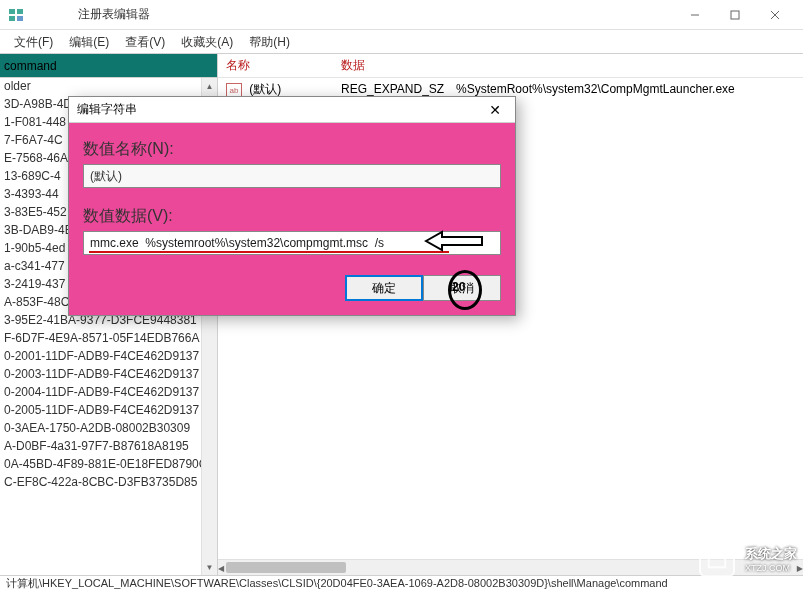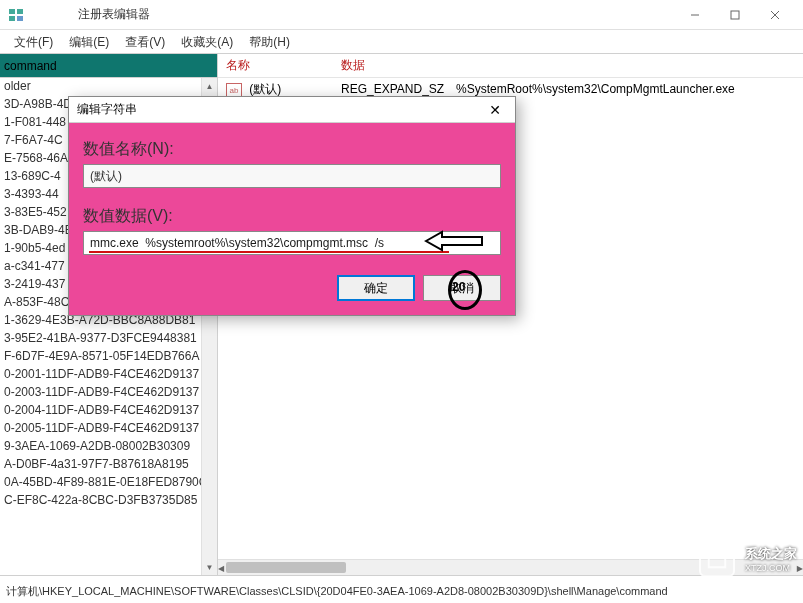--- a/index.html
+++ b/index.html
@@ -30,34 +30,34 @@
     .col-name { width: 115px; }
     .col-type { width: 115px; }
     .col-data { flex: 1; }
     .list-row { display: flex; height: 22px; align-items: center; font-size: 12px; }
     .list-cell { padding: 2px 8px; white-space: nowrap; overflow: hidden; }
     .row-icon { width: 16px; height: 14px; display: inline-flex; align-items: center; justify-content: center; margin-right: 4px; background: #fff; border: 1px solid #c86464; font-size: 8px; color: #c86464; }
     .hscroll { position: absolute; left: 0; right: 0; bottom: 0; height: 16px; background: #f0f0f0; border-top: 1px solid #e0e0e0; display: flex; }
     .hsb-track { flex: 1; position: relative; }
     .hsb-thumb { position: absolute; top: 2px; bottom: 2px; left: 2px; width: 120px; background: #c0c0c0; border-radius: 2px; }
     
-    .statusbar { height: 24px; border-top: 1px solid #d0d0d0; display: flex; align-items: flex-end; padding: 0 6px; font-size: 11px; color: #333; overflow: hidden; white-space: nowrap; }
+    .statusbar { height: 24px; border-top: 1px solid #d0d0d0; display: flex; align-items: flex-start; padding: 0 6px; font-size: 11px; color: #333; overflow: hidden; white-space: nowrap; }
     
     .dialog { position: absolute; left: 68px; top: 96px; width: 448px; background: #ec4899; border: 1px solid #888; box-shadow: 4px 4px 14px rgba(0,0,0,0.3); }
     .dlg-title { height: 26px; background: #fff; display: flex; align-items: center; padding: 0 4px; border-bottom: 1px solid #d0d0d0; }
     .dlg-title-text { flex: 1; font-size: 12px; padding-left: 4px; }
     .dlg-close { width: 32px; height: 24px; display: flex; align-items: center; justify-content: center; font-size: 14px; }
     .dlg-body { padding: 16px 14px 12px; }
     .dlg-label { font-size: 16px; color: #333; margin-bottom: 4px; }
     .dlg-input { width: 100%; height: 24px; border: 1px solid #888; background: #fff; padding: 0 6px; font-size: 12px; color: #333; }
     .dlg-input.readonly { background: #f8f8f8; }
     .dlg-input.hl { color: #1a1a1a; }
     .hl-wrap { position: relative; border-radius: 9px; }
     .hl-underline { position: absolute; left: 6px; right: 52px; bottom: 2px; height: 2px; background: #d01010; }
-    .dlg-buttons { display: flex; justify-content: flex-end; gap: 8px; padding: 8px 14px 14px; }
+    .dlg-buttons { display: flex; justify-content: flex-end; padding: 8px 14px 14px; }
     .dlg-btn { width: 78px; height: 26px; border: 1px solid #888; background: #f0f0f0; font-size: 12px; display: flex; align-items: center; justify-content: center; }
     .dlg-btn.primary { border: 2px solid #0078d7; }
     
     .arrow-annot { position: absolute; left: 424px; top: 226px; width: 60px; height: 30px; pointer-events: none; }
     .circle-annot { position: absolute; left: 448px; top: 270px; width: 34px; height: 40px; border: 3px solid #000; border-radius: 50%; pointer-events: none; }
     .circle-text { position: absolute; left: 452px; top: 280px; font-size: 12px; font-weight: bold; pointer-events: none; }
     
     .watermark { position: absolute; right: 6px; bottom: 26px; display: flex; align-items: center; gap: 10px; color: #fff; text-shadow: 0 0 3px #000; opacity: 0.88; font-size: 13px; }
     .wm-icon { width: 36px; height: 36px; background: rgba(255,255,255,0.25); border: 2px solid #fff; border-radius: 6px; display:flex;align-items:center;justify-content:center; }
   </style>
@@ -115,28 +115,27 @@
         <div class="tree-row">7-F6A7-4C</div>
         <div class="tree-row">E-7568-46A</div>
         <div class="tree-row">13-689C-4</div>
         <div class="tree-row">3-4393-44</div>
         <div class="tree-row">3-83E5-452</div>
         <div class="tree-row">3B-DAB9-4E</div>
         <div class="tree-row">1-90b5-4ed</div>
         <div class="tree-row">a-c341-477</div>
         <div class="tree-row">3-2419-437</div>
         <div class="tree-row">A-853F-48C4-8DC4-024E0D68A81</div>
-        <div class="tree-row">1-3629-4E3B-A72D-BBC8A88DB81</div>
         <div class="tree-row">3-95E2-41BA-9377-D3FCE9448381</div>
         <div class="tree-row">F-6D7F-4E9A-8571-05F14EDB766A</div>
         <div class="tree-row">0-2001-11DF-ADB9-F4CE462D9137</div>
         <div class="tree-row">0-2003-11DF-ADB9-F4CE462D9137</div>
         <div class="tree-row">0-2004-11DF-ADB9-F4CE462D9137</div>
         <div class="tree-row">0-2005-11DF-ADB9-F4CE462D9137</div>
-        <div class="tree-row">9-3AEA-1069-A2DB-08002B30309</div>
+        <div class="tree-row">0-3AEA-1750-A2DB-08002B30309</div>
         <div class="tree-row">A-D0BF-4a31-97F7-B87618A8195</div>
         <div class="tree-row">0A-45BD-4F89-881E-0E18FED8790C</div>
         <div class="tree-row">C-EF8C-422a-8CBC-D3FB3735D85</div>
       </div>
     <div class="tree-scroll">
       <div class="sb-btn">▲</div>
       <div class="sb-track">
           <div class="sb-thumb"></div>
         </div>
       <div class="sb-btn">▼</div>

